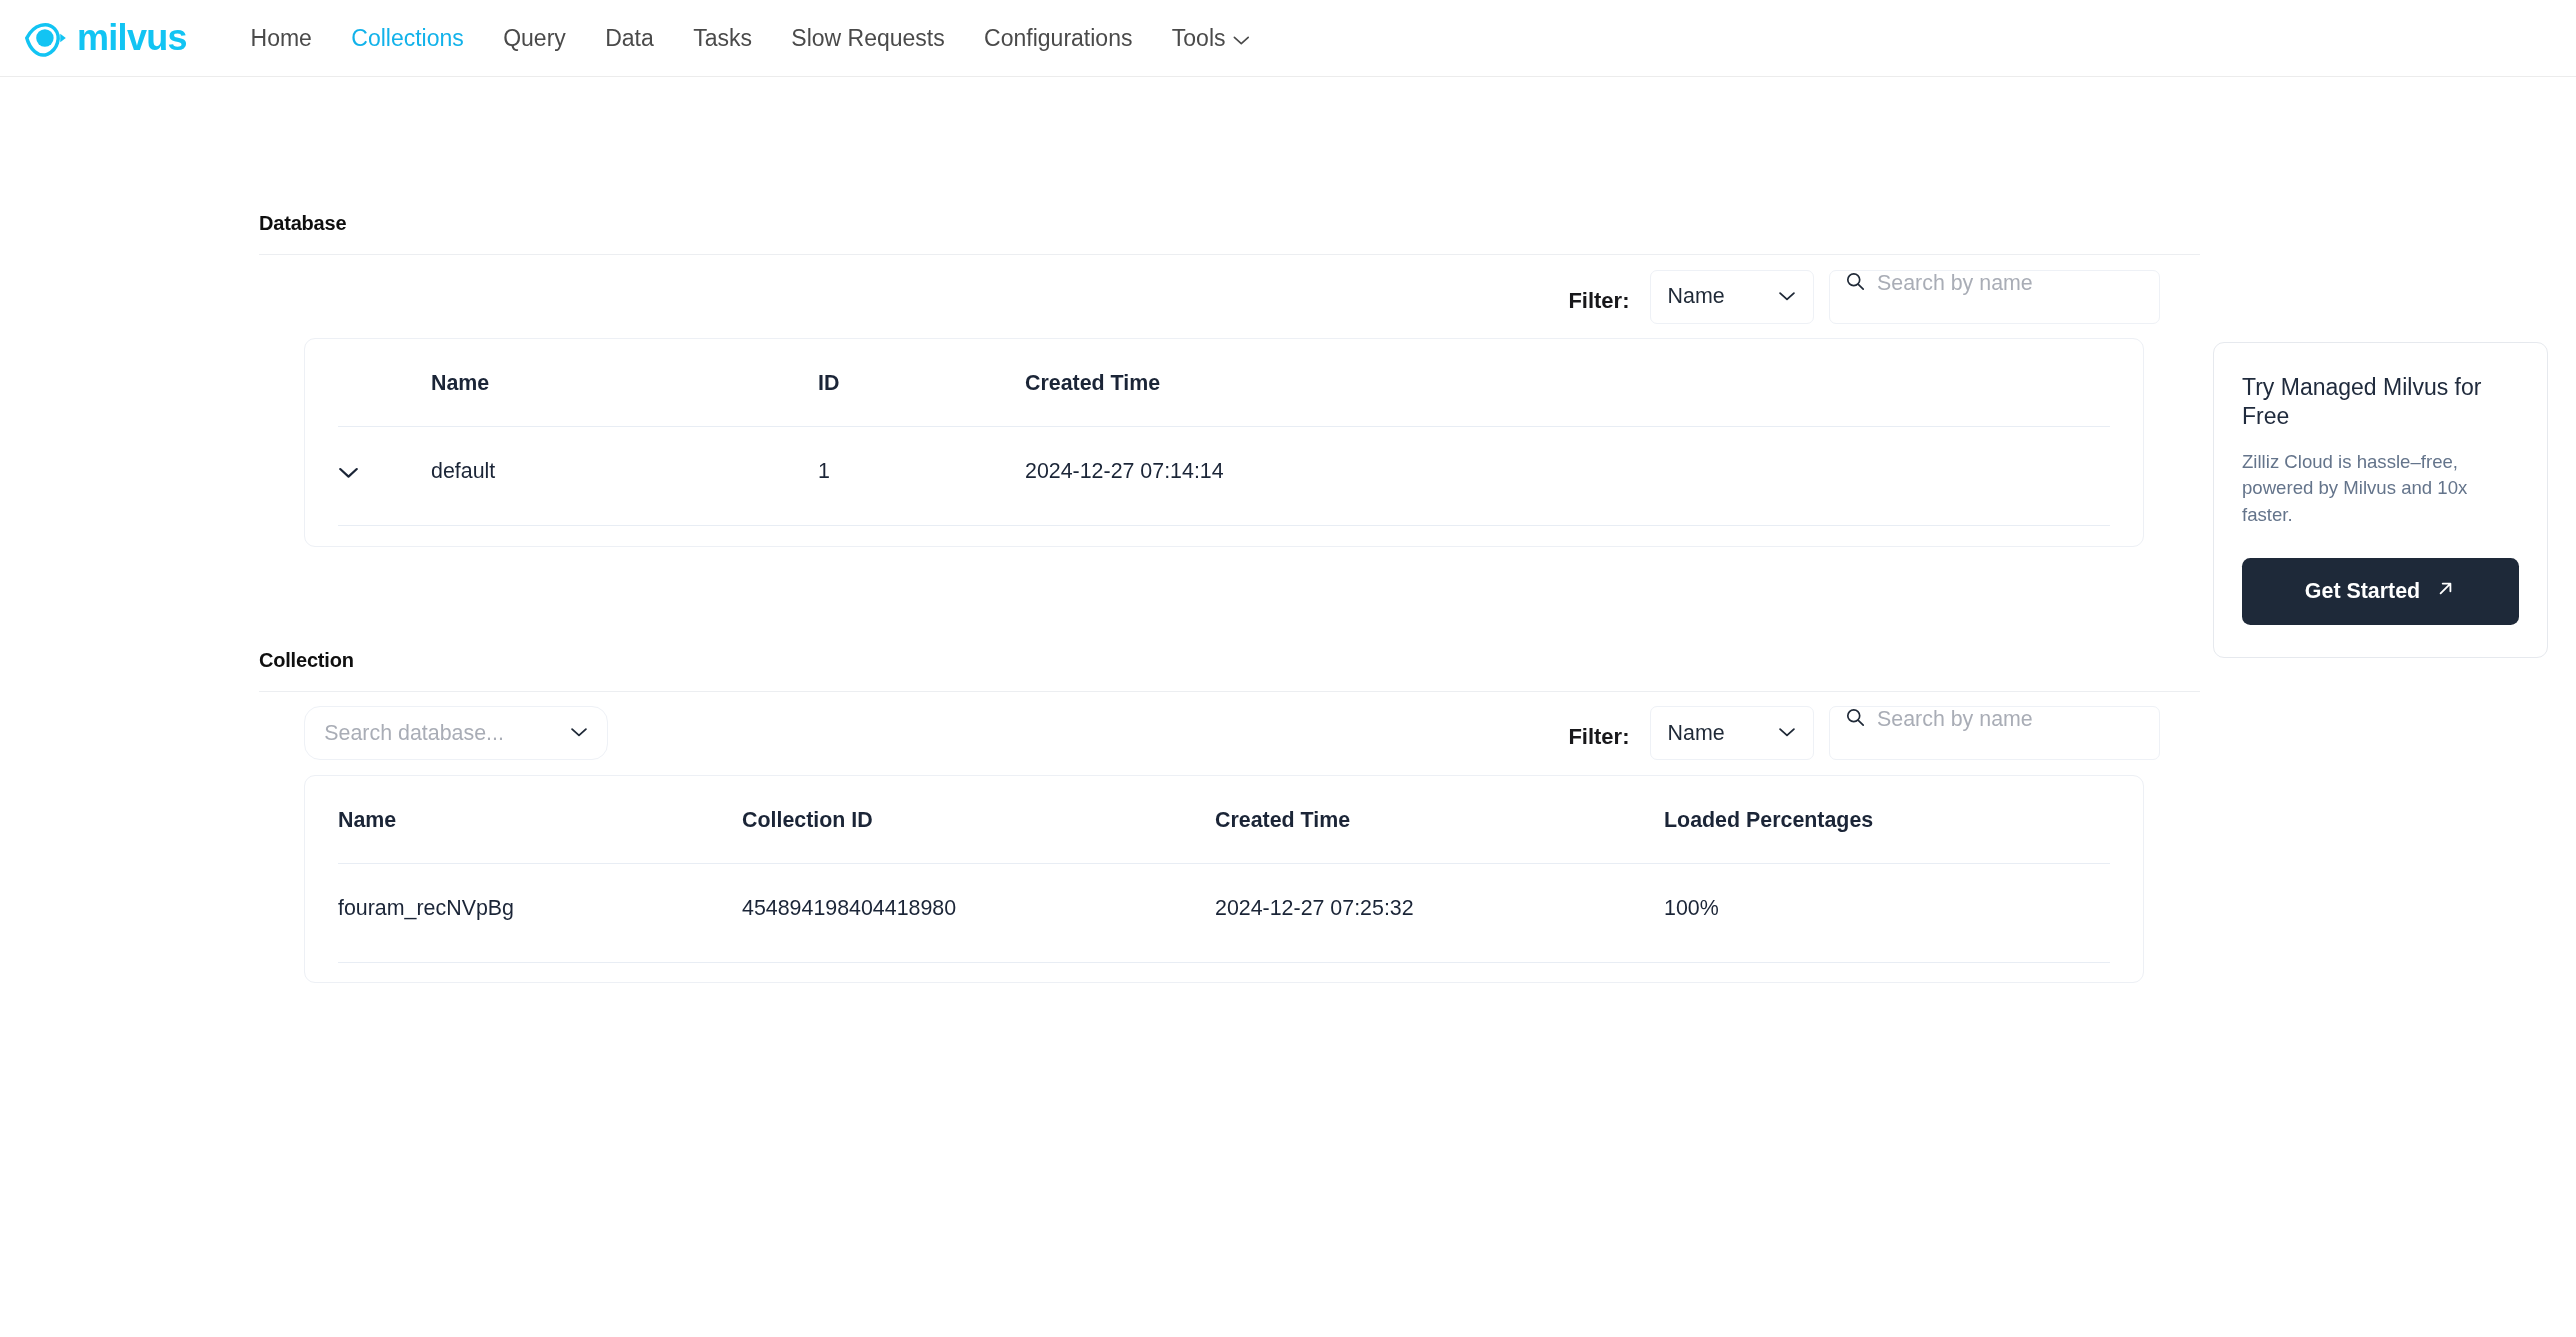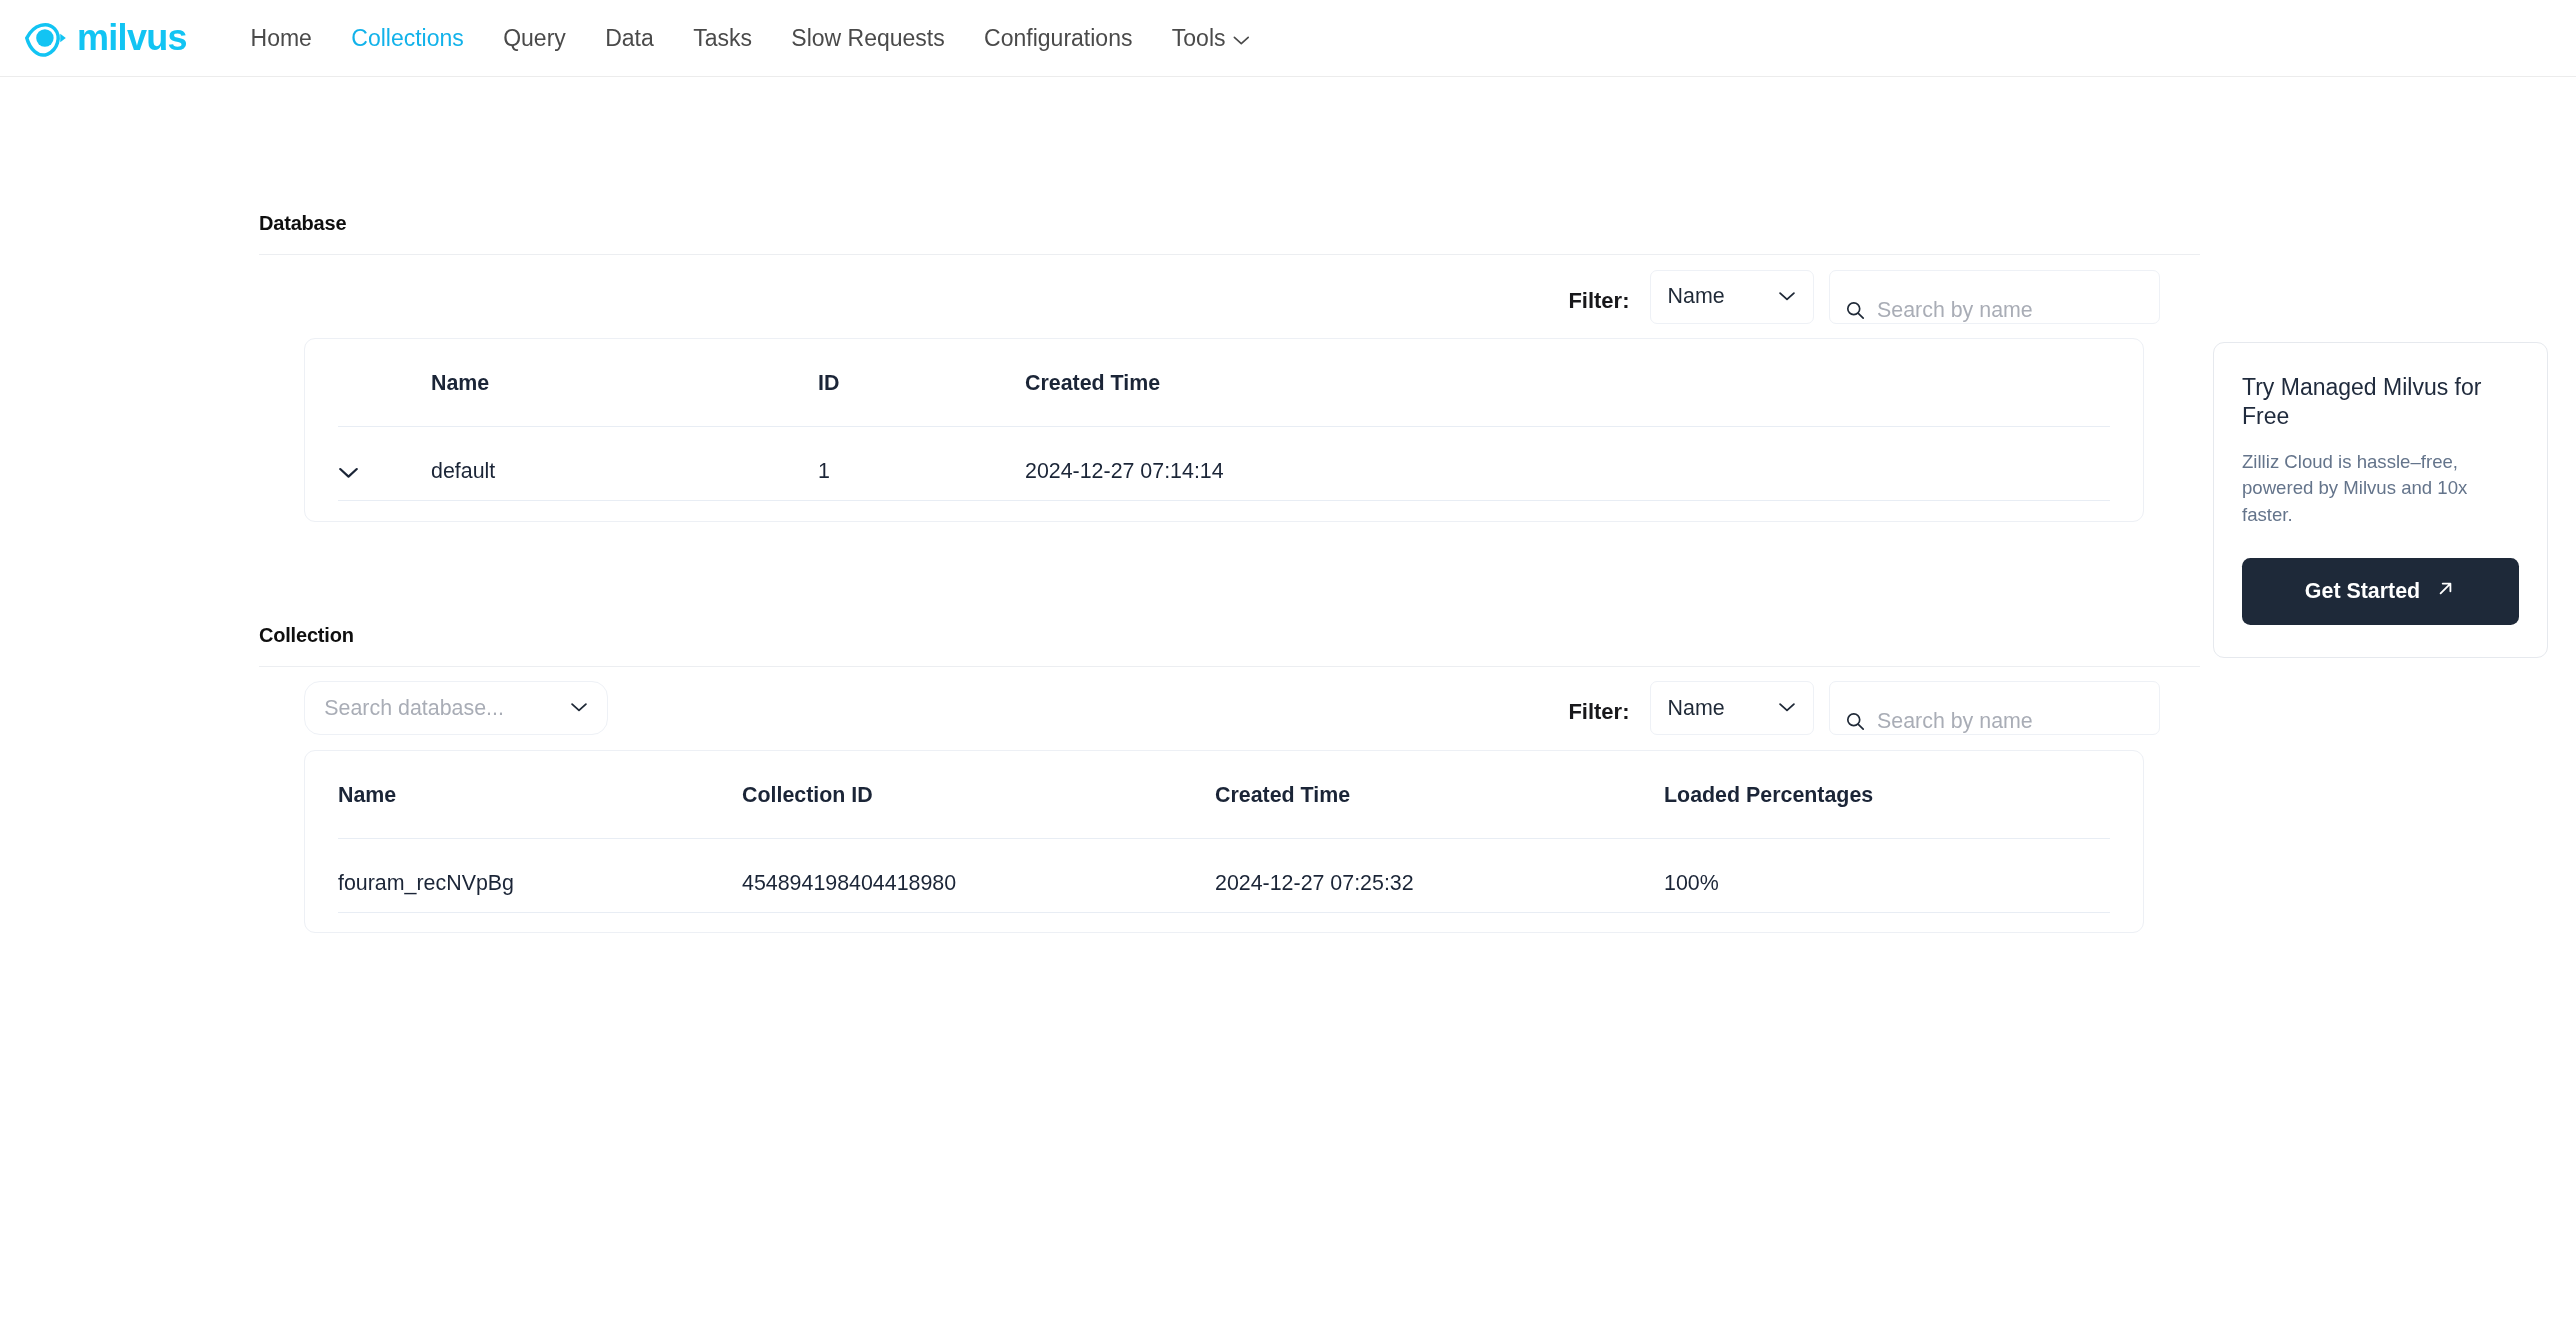--- a/index.html
+++ b/index.html
@@ -108,21 +108,21 @@
     color: #1f2937;
   }
   .select-caret { margin-left: auto; }
 
   .search-box {
     width: 331px;
     height: 54px;
     border: 1.4px solid #eef1f6;
     border-radius: 7px;
     display: flex;
-    align-items: flex-end;
+    align-items: flex-start;
     padding: 0 15px;
     gap: 11px;
     background: #fff;
     cursor: text;
   }
   .search-ph {
     font-size: 21.4px;
     color: #a9adb6;
   }
 
@@ -158,21 +158,21 @@
     text-align: left;
     font-size: 21.4px;
     font-weight: 700;
     color: #1b2537;
     padding: 32px 0 30px 0;
     border-bottom: 1.4px solid #e8edf4;
   }
   tbody td {
     font-size: 21.4px;
     color: #1b2537;
-    padding: 32px 0 16px 0;
+    padding: 32px 0 41px 0;
     border-bottom: 1.4px solid #e8edf4;
   }
   .card.db-card { padding-bottom: 19.3px; }
   .card.coll-card { padding-bottom: 19.3px; }
 
   .expander-cell { width: 93px; }
   .expander {
     display: inline-block;
     cursor: pointer;
   }

